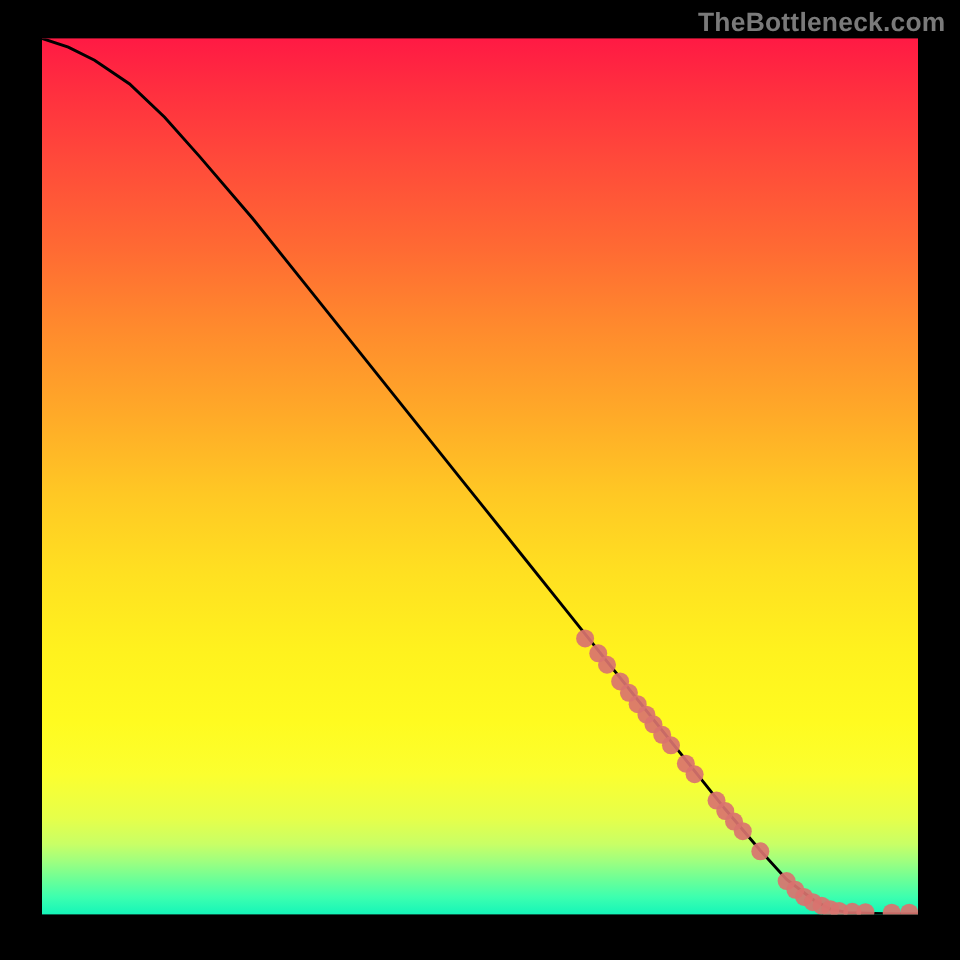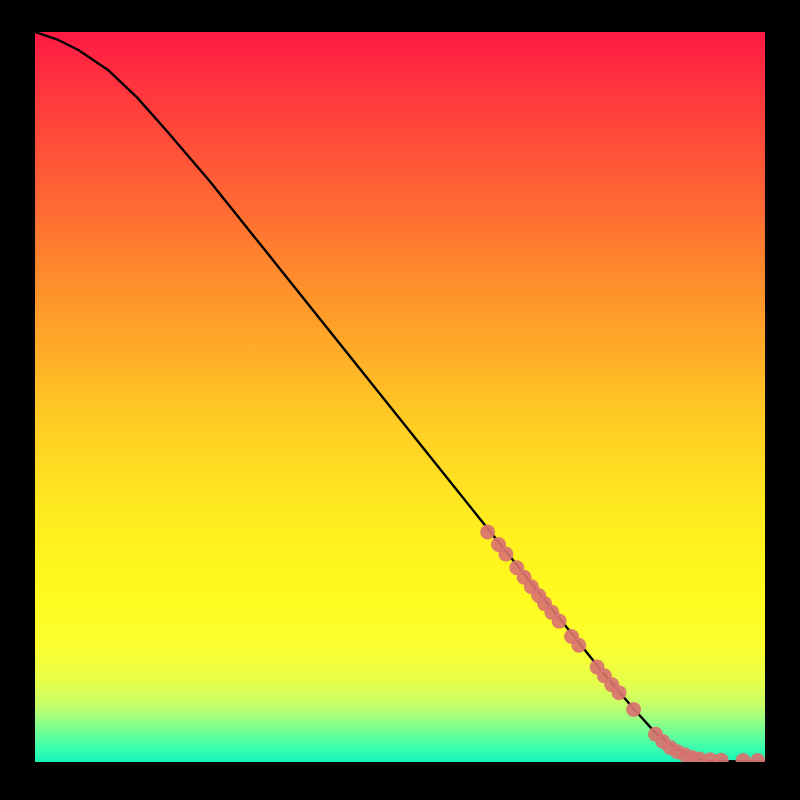--- a/index.html
+++ b/index.html
@@ -73,20 +73,21 @@
     fill: none;
     stroke: #000;
     stroke-width: 2.4;
     stroke-linecap: round;
   }
 </style>
 </head>
 <body>
 
 <div class="frame">
+  <div class="watermark">TheBottleneck.com</div>
   <div class="plot">
     <div class="gradient"></div>
     <svg class="overlay" viewBox="0 0 730 730" preserveAspectRatio="none">
       <path id="curve-path" class="curve" d="M0.00 0.00 L21.90 7.30 L43.80 18.25 L73.00 37.96 L102.20 65.70 L131.40 98.55 L175.20 149.65 L219.00 204.40 L262.80 259.15 L306.60 313.90 L350.40 368.65 L394.20 423.40 L438.00 478.15 L481.80 532.90 L525.60 587.65 L569.40 642.40 L598.60 676.71 L620.50 700.80 L642.40 717.59 L657.00 725.62 L671.60 728.54 L693.50 729.27 L715.40 729.63 L730.00 729.63"></path>
       <g id="dots">
           <circle cx="452.60" cy="500.05" r="7.5" class="dot"></circle>
           <circle cx="463.55" cy="512.46" r="7.5" class="dot"></circle>
           <circle cx="470.85" cy="521.95" r="7.5" class="dot"></circle>
           <circle cx="481.80" cy="535.82" r="7.5" class="dot"></circle>
           <circle cx="489.10" cy="545.31" r="7.5" class="dot"></circle>

